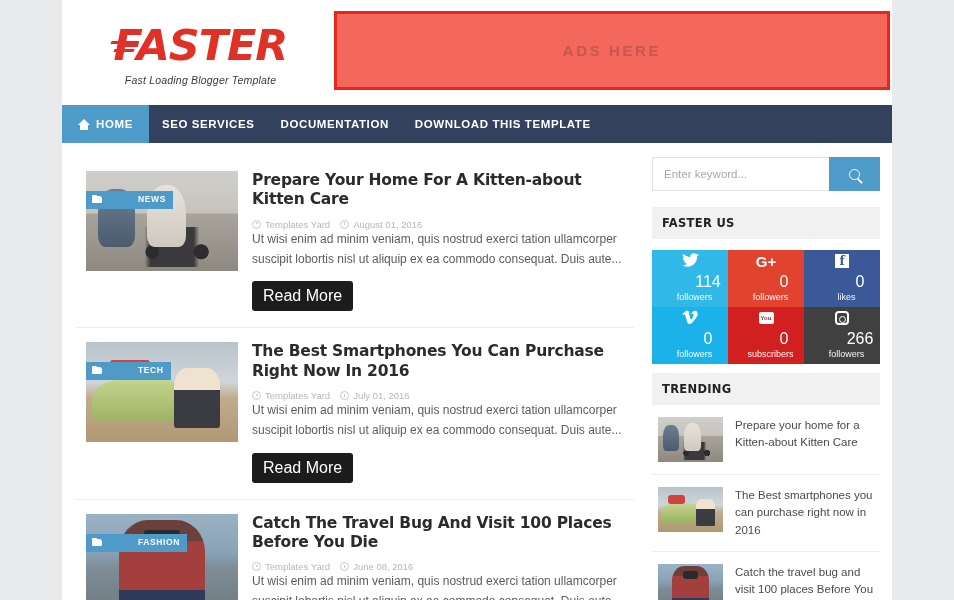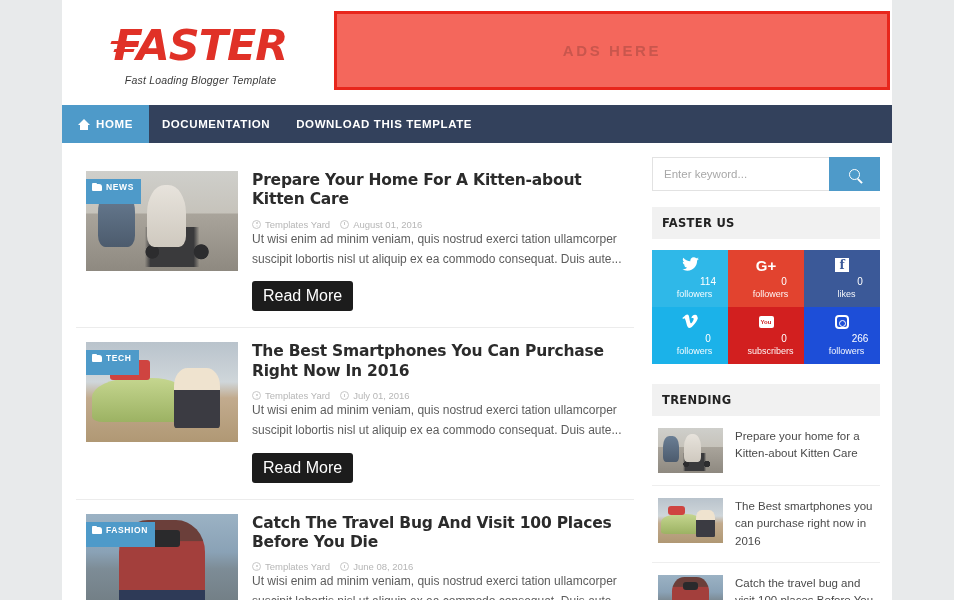--- a/index.html
+++ b/index.html
@@ -153,30 +153,31 @@
   }
   .post-thumb {
     width: 152px; height: 100px;
     flex-shrink: 0;
     position: relative;
     overflow: hidden;
   }
   .post-thumb .photo { width: 100%; height: 100%; display: block; }
   .cat-badge {
     position: absolute;
-    left: 0; top: 8px;
+    left: 0; top: 20px;
     background: #4e9ac9;
     color: #fff;
     font-size: 8.5px;
     font-weight: bold;
     letter-spacing: 0.6px;
-    padding: 3px 7px 12px 6px;
+    padding: 3px 7px 5px 6px;
     display: flex;
     align-items: center;
     z-index: 2;
+    gap: 32px;
   }
   .cat-icon {
     width: 10px; height: 8px;
     margin-right: 4px;
     position: relative;
     display: inline-block;
   }
   .cat-icon::before {
     content: "";
     position: absolute;
@@ -321,21 +322,21 @@
   }
   .social-glyph {
     font-size: 15px;
     font-weight: bold;
     line-height: 1;
     margin-bottom: 3px;
     height: 16px;
     display: flex;
     align-items: center;
   }
-  .social-count { font-size: 10px; line-height: 1.25; margin-left: 36px; }
+  .social-count { font-size: 16px; line-height: 1.25; margin-left: 36px; }
   .social-label { font-size: 9px; line-height: 1.25; opacity: 0.95; margin-left: 9px; }
   .fb-box {
     width: 14px; height: 14px;
     background: #fff;
     color: #3b5998;
     font-size: 12px;
     font-weight: bold;
     font-family: "DejaVu Serif", serif;
     display: flex;
     align-items: center;
@@ -361,21 +362,21 @@
     position: relative;
   }
   .ig-box::after {
     content: "";
     position: absolute;
     left: 2.4px; top: 2.4px;
     width: 5px; height: 5px;
     border: 1.6px solid #fff;
     border-radius: 50%;
   }
-  .trending-head { margin-top: 20px; }
+  .trending-head { margin-top: 9px; }
   .trend-item {
     display: flex;
     align-items: flex-start;
     gap: 12px;
     padding: 12px 6px 12px 6px;
     border-bottom: 1px solid #eeeeee;
     cursor: pointer;
   }
   .trend-thumb {
     width: 65px; height: 45px;
@@ -457,20 +458,23 @@
         <span>ADS HERE</span>
       </div>
     </div>
 
     <div class="nav" id="nav">
         <div class="nav-item active">
           <span class="nav-icon-home"></span>
           <span>HOME</span>
         </div>
         <div class="nav-item">
+          <span>SEO SERVICES</span>
+        </div>
+        <div class="nav-item">
           <span>DOCUMENTATION</span>
         </div>
         <div class="nav-item">
           <span>DOWNLOAD THIS TEMPLATE</span>
         </div>
       </div>
 
     <div class="body-wrap">
 
       <div class="main-col" id="posts">
@@ -572,21 +576,21 @@
               <span class="social-count">0</span>
               <span class="social-label">followers</span>
             </div>
             <div class="social-cell" style="background: rgb(210, 31, 31);">
               <span class="social-glyph">
                 <span class="yt-box">You</span>
               </span>
               <span class="social-count">0</span>
               <span class="social-label">subscribers</span>
             </div>
-            <div class="social-cell" style="background: #1d4ed8;">
+            <div class="social-cell" style="background: #404040;">
               <span class="social-glyph">
                 <span class="ig-box"></span>
               </span>
               <span class="social-count">266</span>
               <span class="social-label">followers</span>
             </div>
           </div>
 
         <div class="widget-head trending-head">TRENDING</div>
         <div id="trending">

